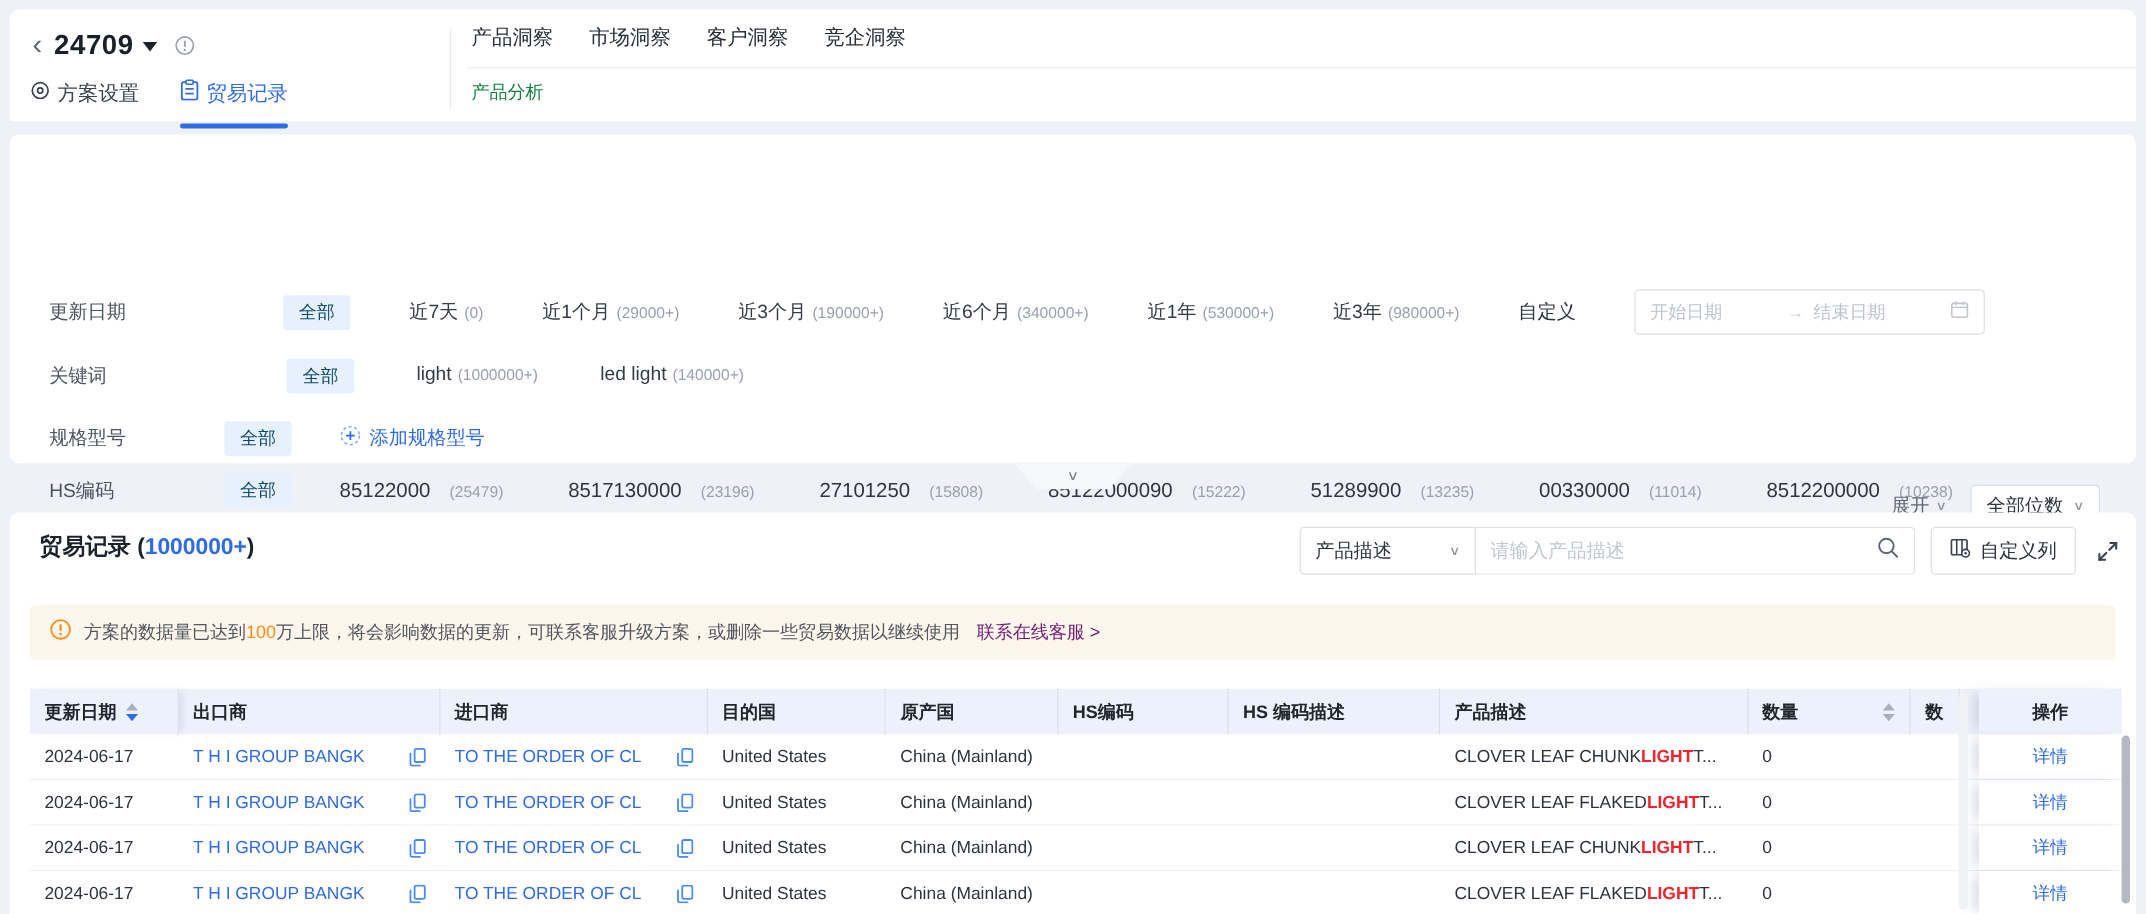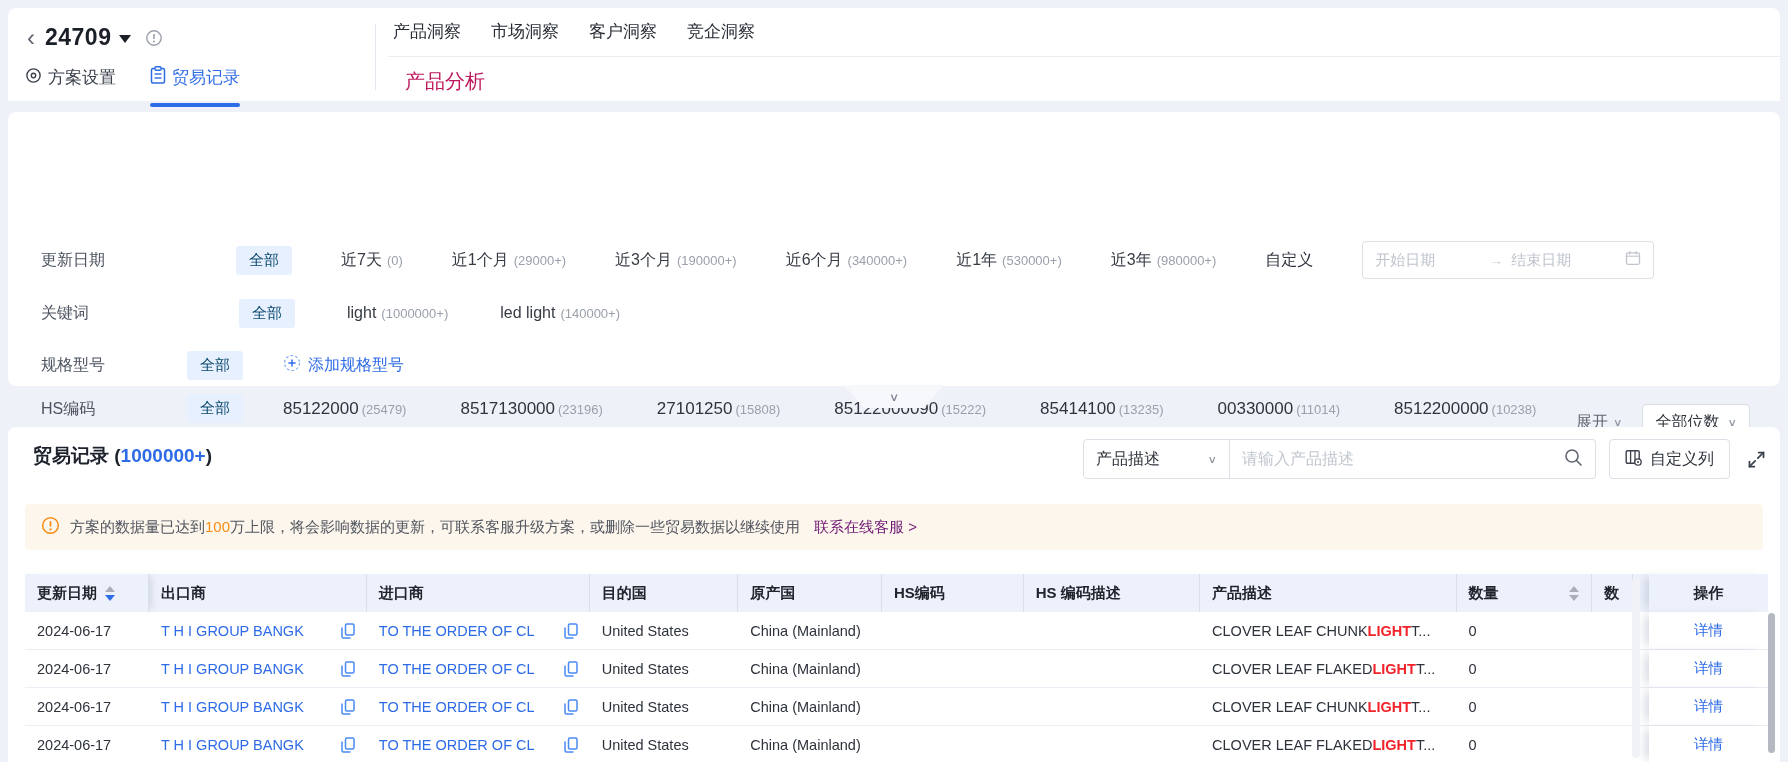--- a/index.html
+++ b/index.html
@@ -19,21 +19,21 @@
   .title-caret { width:0; height:0; border-left:6px solid transparent; border-right:6px solid transparent; border-top:8px solid #1b1f27; margin-top:3px; cursor:pointer; }
   .info-ic { margin-left:6px; cursor:pointer; display:flex; }
   .hdr-tabs { position:absolute; left:17px; top:58px; display:flex; align-items:center; gap:34px; }
   .hdr-tab { display:flex; align-items:center; gap:6px; font-size:17px; color:#3b414d; cursor:pointer; position:relative; padding-bottom:4px; }
   .hdr-tab.active { color:#2e6be6; }
   .hdr-tab.active::after { content:""; position:absolute; left:0; right:0; bottom:-14px; height:4px; background:#2e6be6; border-radius:2px; }
   .hdr-vdivider { position:absolute; left:367px; top:16px; height:66px; width:1px; background:#e4e7ee; }
   .hdr-rule { position:absolute; left:380px; right:0; top:48px; height:1px; background:#ebedf2; }
   .hdr-nav { position:absolute; left:385px; top:12px; display:flex; gap:30px; }
   .nav-item { font-size:17px; color:#272c35; cursor:pointer; }
-  .hdr-subnav { position:absolute; left:397px; top:60px; font-size:20px; color:#be185d; cursor:pointer; }
+  .hdr-subnav { position:absolute; left:385px; top:60px; font-size:15px; color:#15803d; cursor:pointer; }
 
   
   .filter-card { left:8px; right:8px; top:112px; height:274px; border-radius:8px; }
   .frow { position:absolute; left:33px; display:flex; align-items:center; }
   .flabel { width:110px; font-size:16px; color:#4c5360; flex:0 0 auto; }
   .chip { background:#e7f0ff; color:#0c4a6e; font-size:15px; padding:5px 13px; border-radius:3px; margin-right:40px; cursor:pointer; flex:0 0 auto;margin-left:36px; }
   .fopt { display:flex; align-items:baseline; gap:5px; cursor:pointer; white-space:nowrap; }
   .fopt .olbl { font-size:16px; color:#363b44; }
   .fopt .ocnt { font-size:13px; color:#9aa0ab; }
   .row-date { top:129px; height:38px; gap:49px; }
@@ -42,21 +42,21 @@
   .custom-lbl { font-size:16px; color:#2d323b; cursor:pointer; white-space:nowrap; }
   .date-range { display:flex; align-items:center; border:1px solid #dcdfe6; border-radius:4px; height:38px; width:292px; padding:0 12px; gap:8px; background:#fff; }
   .date-ph { color:#bfc4cc; font-size:15px; flex:1; white-space:nowrap; }
   .date-arrow { color:#c8ccd3; font-size:14px; }
   .row-keyword { top:186px; height:30px; gap:52px; }
   .row-spec { top:238px; height:30px; }
   .add-spec { display:flex; align-items:center; gap:7px; color:#2e6be6; font-size:16px; cursor:pointer; }
   .row-hs { top:281px; align-items:flex-start; }
   .hs-lines { display:flex; flex-direction:column; gap:10px; width:1290px; }
   .hs-line { display:flex; gap:54px; height:32px; align-items:center; }
-  .hs-item { display:flex; align-items:baseline; gap:3px; cursor:pointer; white-space:nowrap; }
+  .hs-item { display:flex; align-items:baseline; gap:16px; cursor:pointer; white-space:nowrap; }
   .hs-code { font-size:17px; color:#30343d; }
   .hs-cnt { font-size:13px; color:#9aa0ab; }
   .hs-controls { position:absolute; right:30px; top:292px; display:flex; align-items:center; gap:20px; }
   .expand-btn { display:flex; align-items:center; gap:5px; font-size:16px; color:#606673; cursor:pointer; }
   .chev { color:#8b919c; font-size:13px; transform:scaleY(0.8); display:inline-block; }
   .digits-select { display:flex; align-items:center; gap:8px; border:1px solid #d9dde4; border-radius:4px; height:36px; padding:0 12px; font-size:16px; color:#30343d; cursor:pointer; background:#fff; }
 
   .collapse-tab { position:absolute; left:844px; top:385px; width:100px; height:23px;
     background:#f6f8fc; clip-path:polygon(0 0,100% 0,80% 100%,20% 100%);
     display:flex; align-items:center; justify-content:center; cursor:pointer; }
@@ -242,21 +242,21 @@
           </span>
         <span class="hs-item">
             <span class="hs-code">27101250</span>
             <span class="hs-cnt">(15808)</span>
           </span>
         <span class="hs-item">
             <span class="hs-code">85122000090</span>
             <span class="hs-cnt">(15222)</span>
           </span>
         <span class="hs-item">
-            <span class="hs-code">85414100</span>
+            <span class="hs-code">51289900</span>
             <span class="hs-cnt">(13235)</span>
           </span>
         <span class="hs-item">
             <span class="hs-code">00330000</span>
             <span class="hs-cnt">(11014)</span>
           </span>
         <span class="hs-item">
             <span class="hs-code">8512200000</span>
             <span class="hs-cnt">(10238)</span>
           </span>

